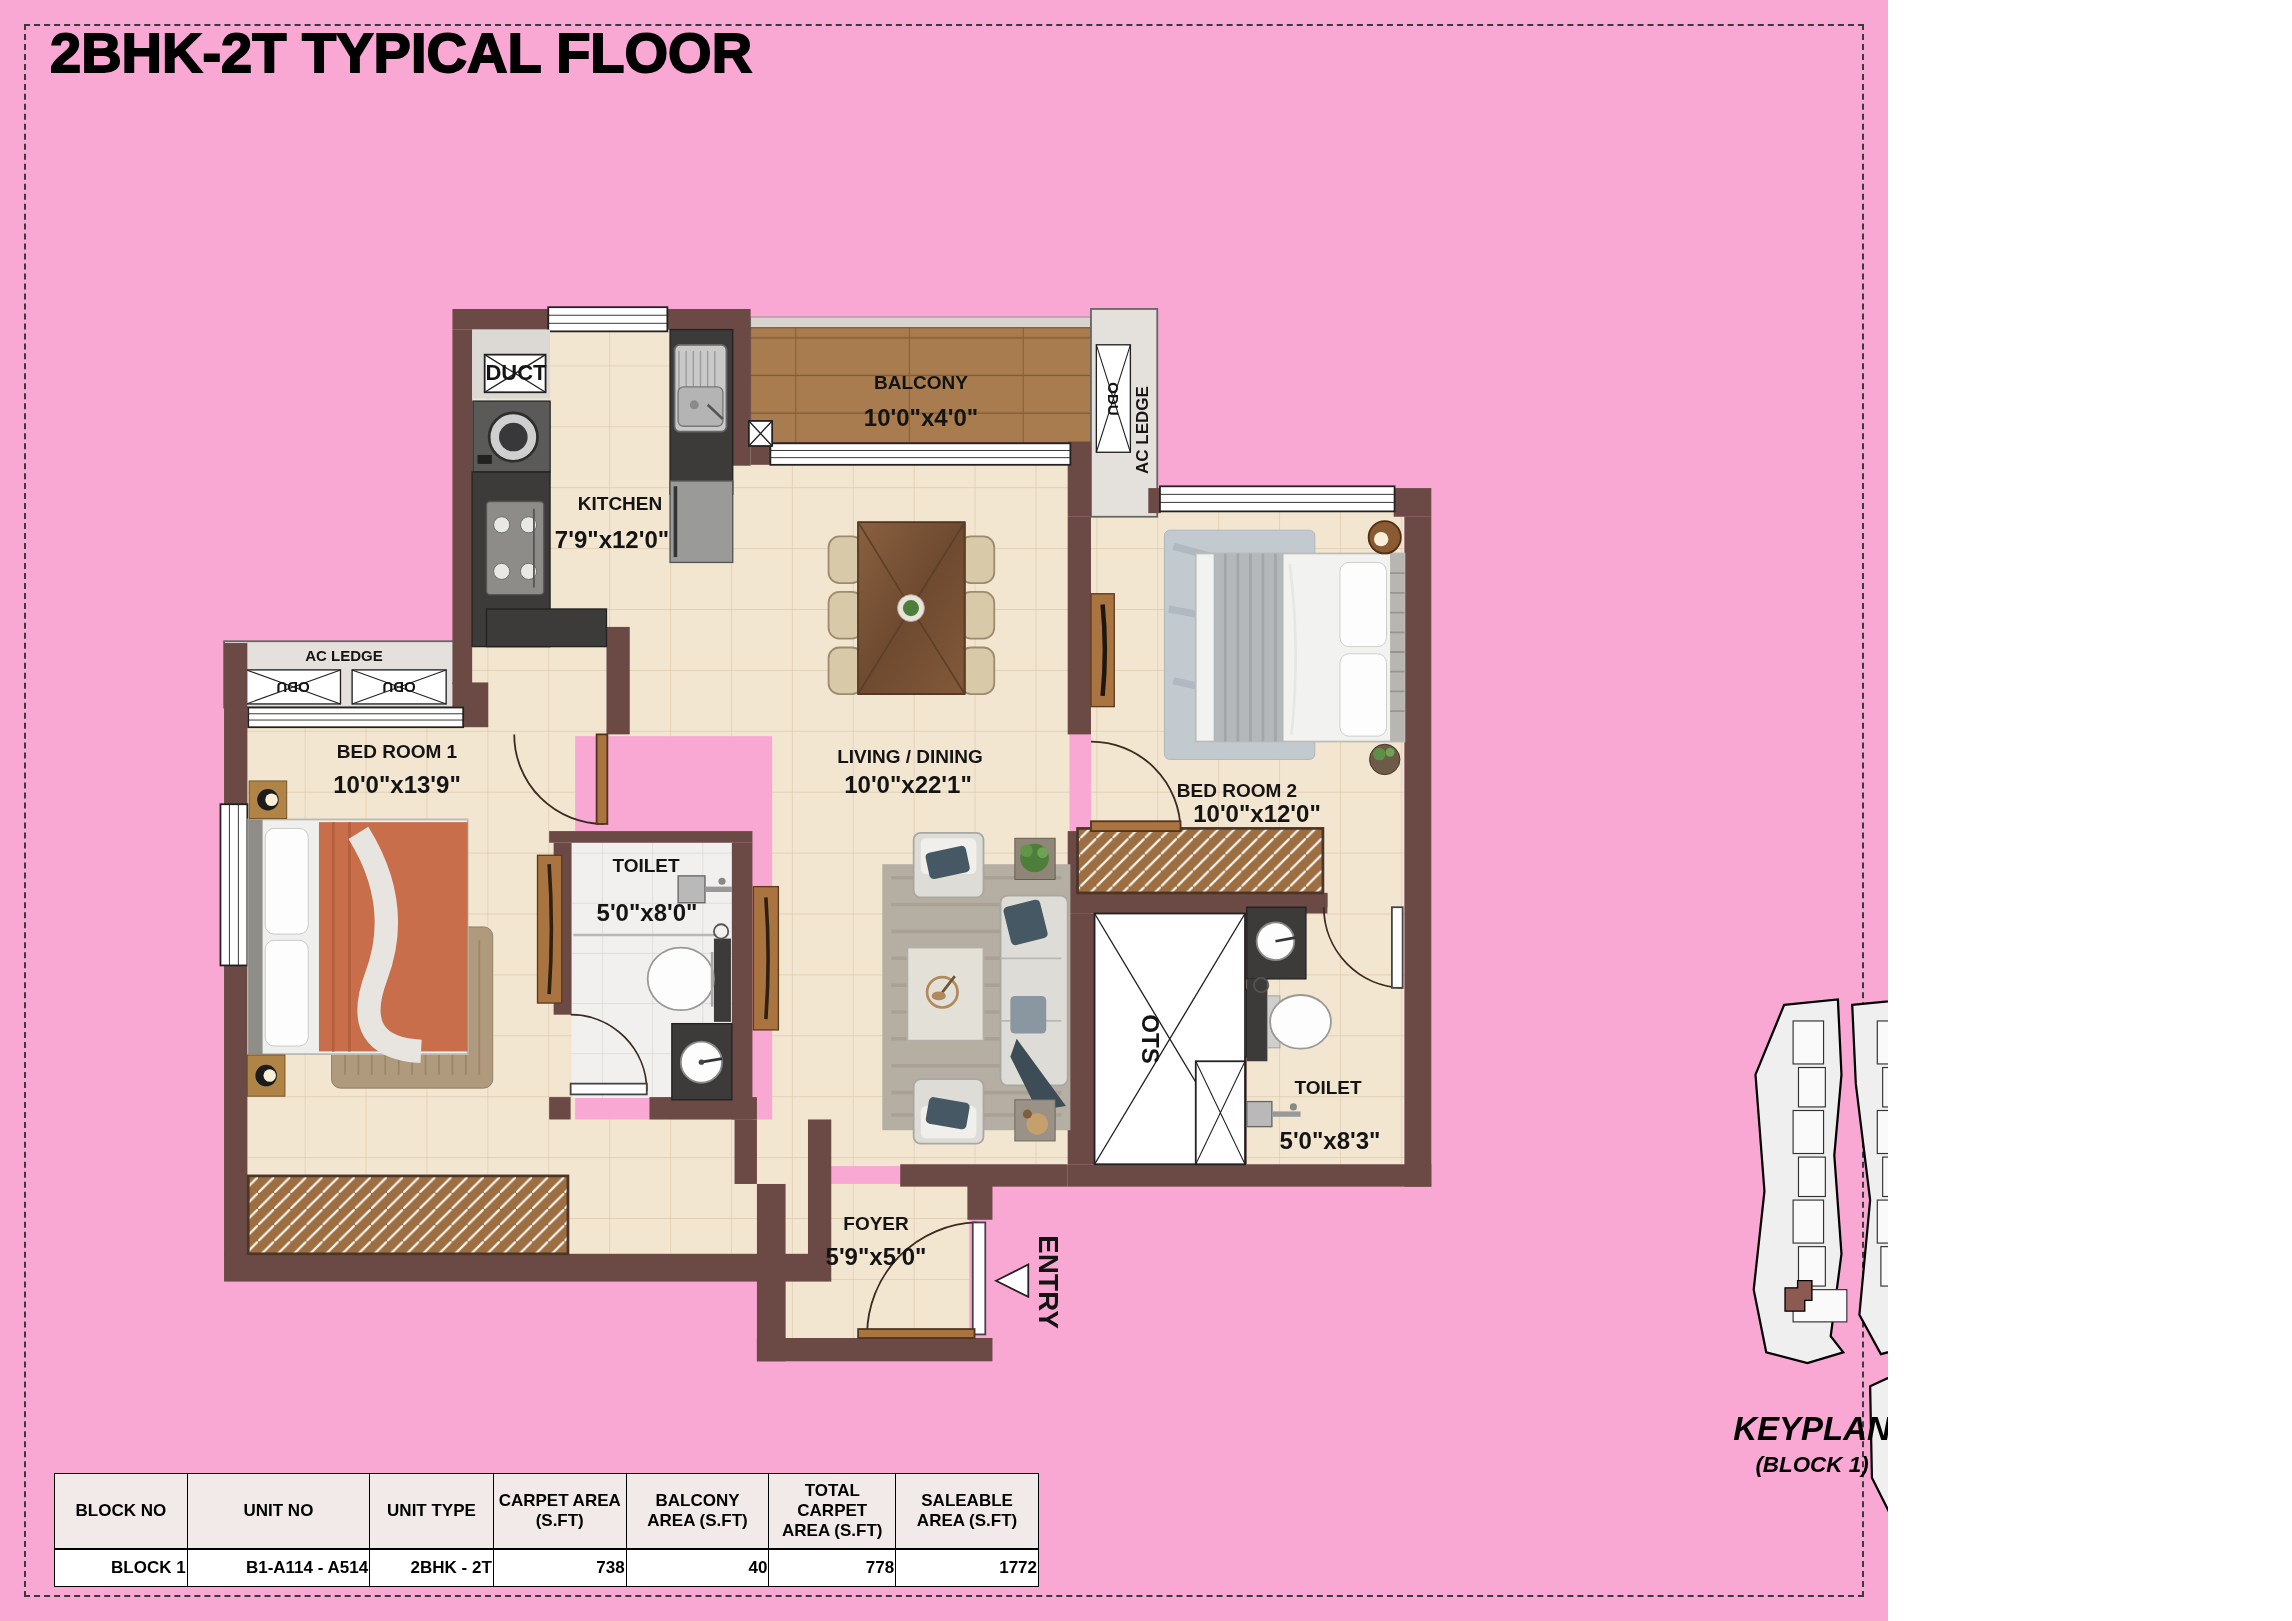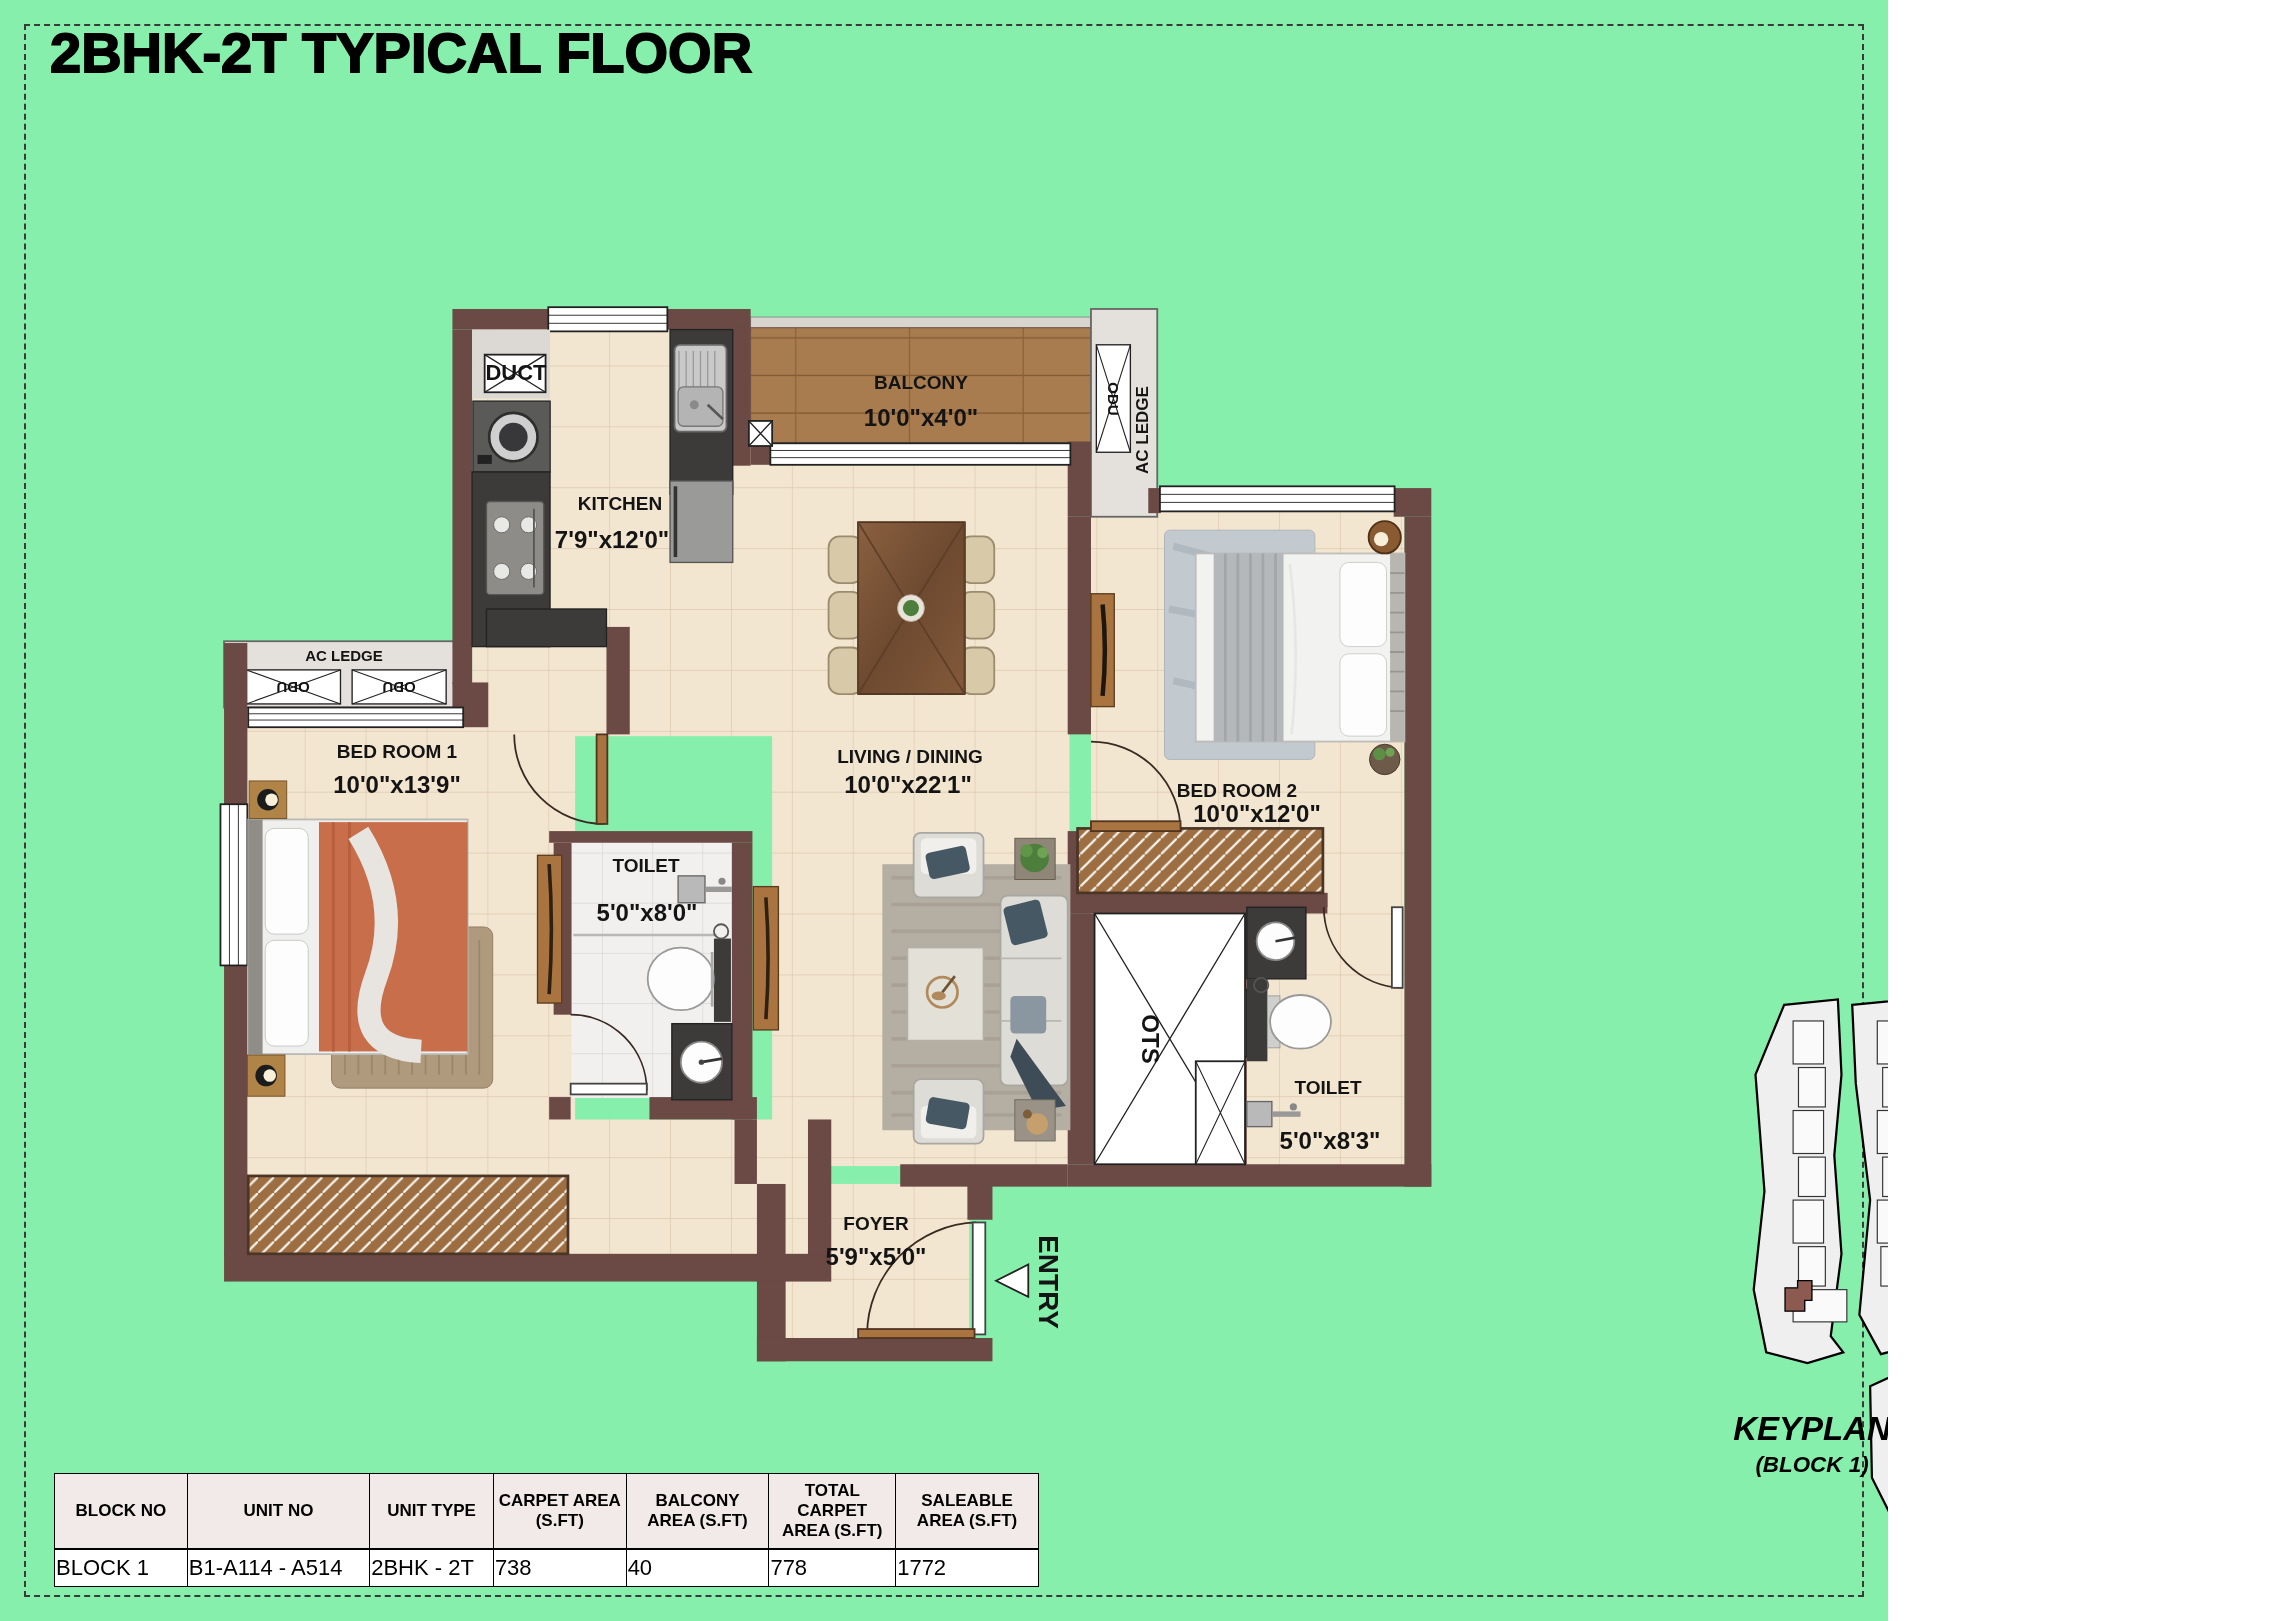--- a/index.html
+++ b/index.html
@@ -1,16 +1,16 @@
 <!DOCTYPE html>
 <html style="font-size:14.3px"><head>
 <meta charset="utf-8">
 <style>
   html,body{margin:0;padding:0;background:#fff;}
-  #page{position:relative;width:1888px;height:1621px;background:#86efac;overflow:hidden;
+  #page{position:relative;width:1888px;height:1621px;background:#f9a8d4;overflow:hidden;
         font-family:"Liberation Sans",sans-serif;}
   .frame{position:absolute;inset:24px;border:2.7px dashed #3a3a3a;pointer-events:none;}
   .title{position:absolute;left:50px;top:19.7px;font-size:56px;font-weight:bold;color:#000;
          letter-spacing:0px;-webkit-text-stroke:1.8px #000;}
   .lbl{position:absolute;transform:translate(-50%,-50%);font-weight:bold;color:#141414;
        white-space:nowrap;text-align:center;}
   .room-name{font-size:19px;}
   .room-dims{font-size:24px;}
   .small-ann{font-size:15px;}
   .rot90{transform:translate(-50%,-50%) rotate(90deg);}
@@ -20,22 +20,22 @@
   .kp-compass-letter{font-family:"Liberation Serif",serif;font-size:14.3px;font-weight:bold;color:#111;}
   .keyplan-title{font-size:33px;font-weight:bold;font-style:italic;color:#000;}
   .keyplan-sub{font-size:22.4px;font-weight:bold;font-style:italic;color:#000;}
   .entry-lbl{font-size:28px;}
   .ots-lbl{font-size:24px;}
   
   .area-table{position:absolute;left:54px;top:1473px;width:985px;border:1.8px solid #000;
               border-collapse:collapse;background:#fff;}
   .area-table th{background:#f2eae8;font-size:17px;font-weight:bold;color:#000;
                  border:0.9px solid #000;padding:5.4px 3.6px;height:63px;vertical-align:middle;}
-  .area-table td{font-size:22px;font-weight:normal;color:#000;border:0.9px solid #000;
-                 border-top:2.2px solid #000;text-align:left;height:34px;}
+  .area-table td{font-size:17px;font-weight:bold;color:#000;border:0.9px solid #000;
+                 border-top:2.2px solid #000;text-align:right;height:34px;}
   svg{position:absolute;left:0;top:0;}
 </style>
 </head>
 <body>
 
 <div id="page">
   <div class="frame"></div>
 
   <svg width="2293" height="1621" viewBox="0 0 2560 1810">
     <defs>

